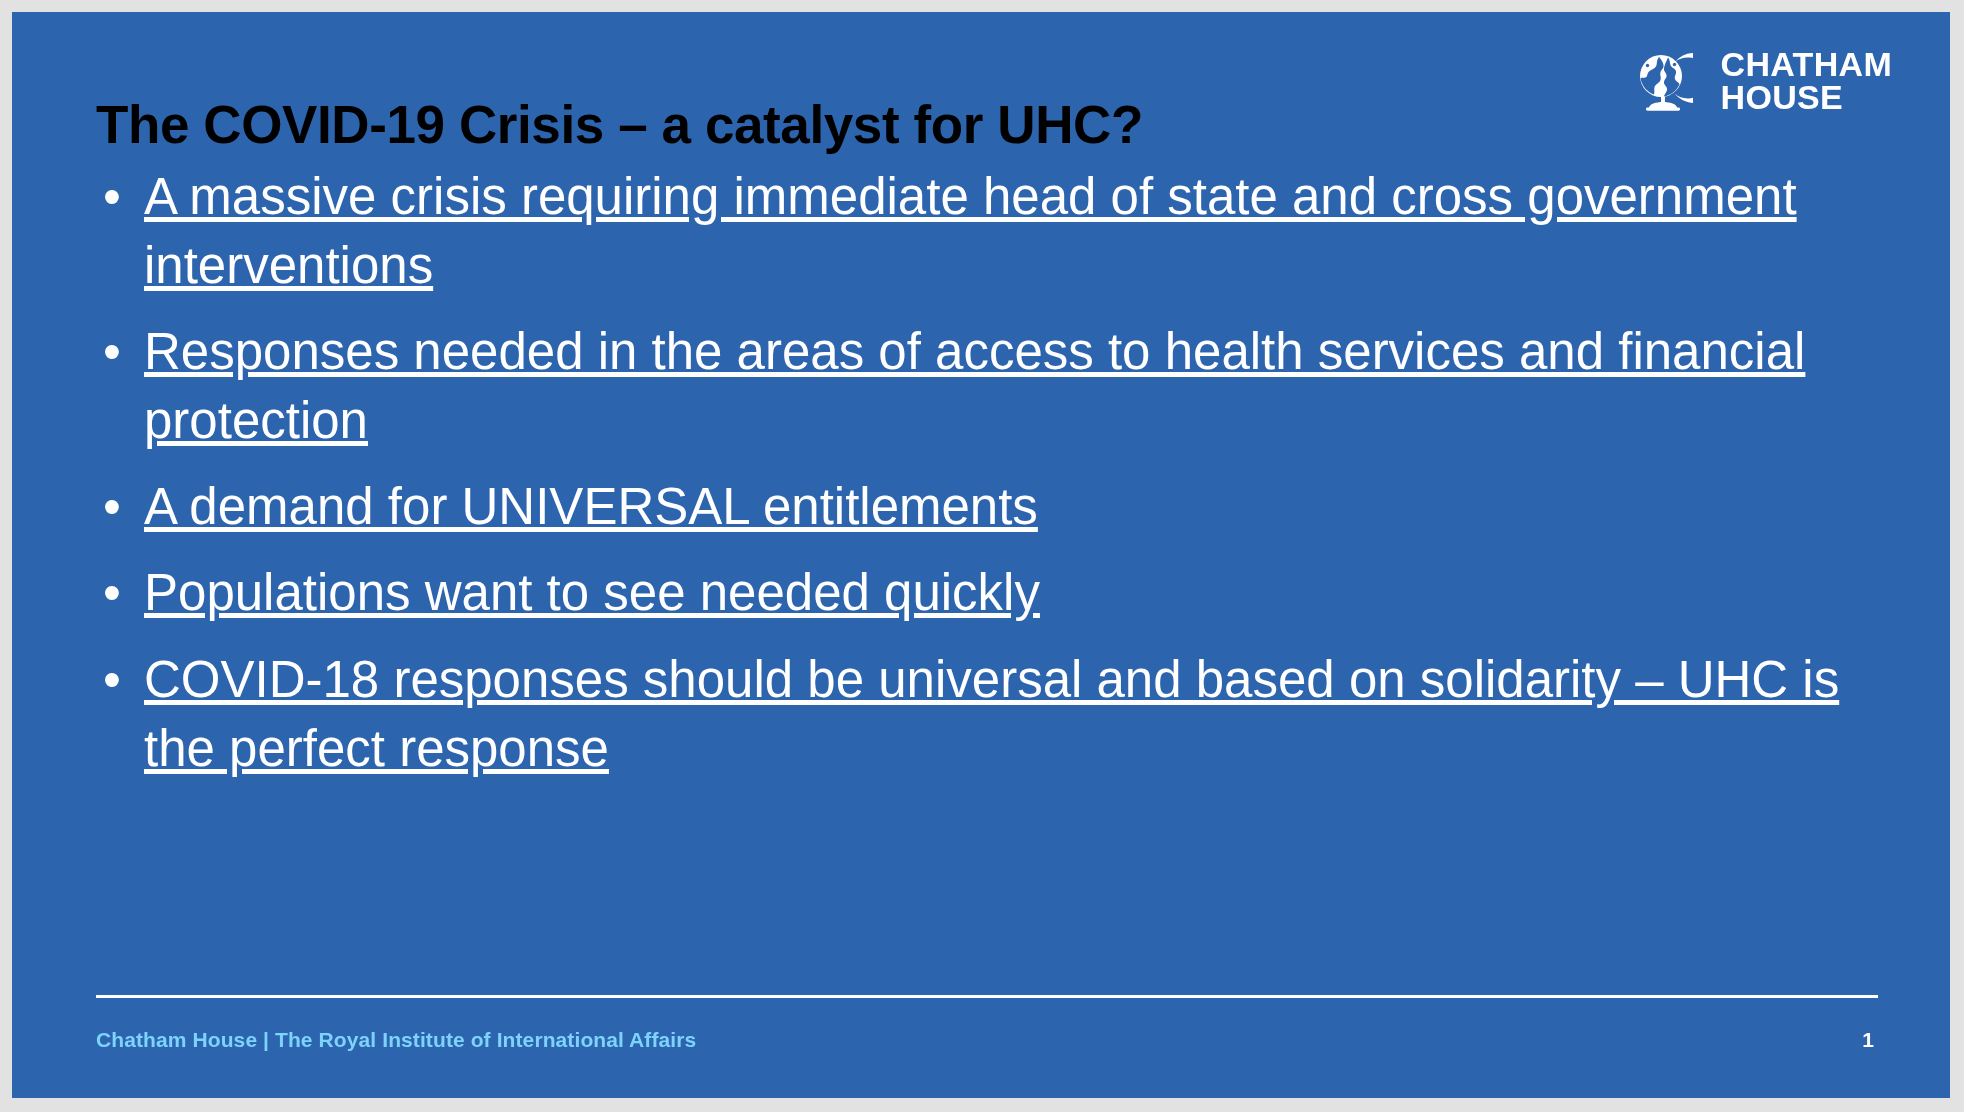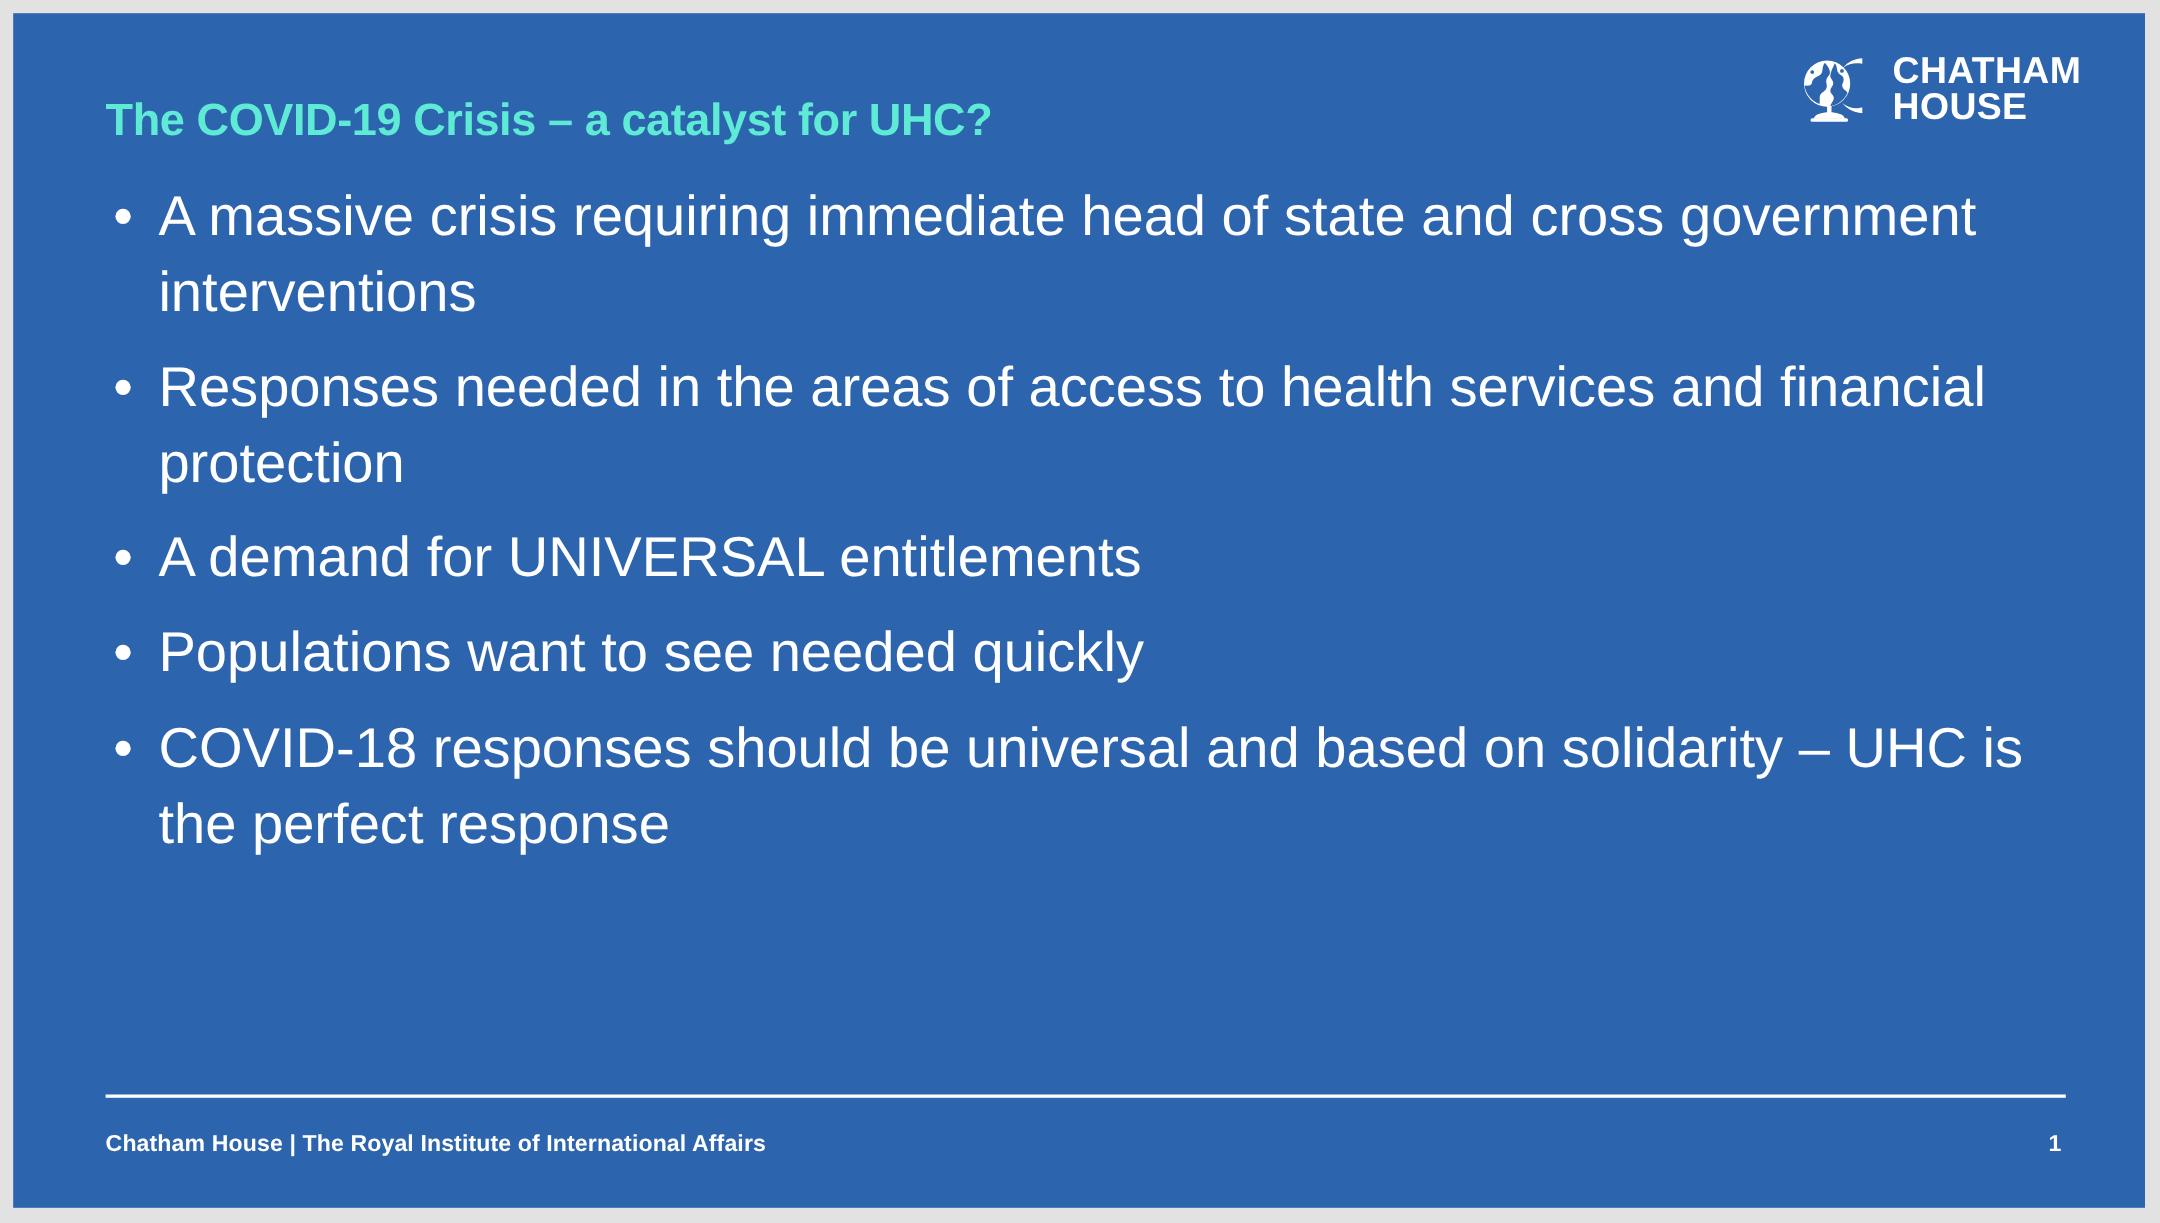--- a/index.html
+++ b/index.html
@@ -60,22 +60,22 @@
     letter-spacing: 0.3px;
     font-family: "Liberation Sans", sans-serif;
   }
 
   
   .title {
     position: absolute;
     left: 84px;
     top: 48px;
     width: 1330px;
-    color: #5eead4;
-    font-size: 41px;
+    color: #000000;
+    font-size: 53px;
     font-weight: bold;
     letter-spacing: -0.4px;
     font-family: "Liberation Sans", sans-serif;
     line-height: 1.1;
   }
 
   
   .bullets {
     position: absolute;
     left: 80px;
@@ -98,36 +98,37 @@
   .bullet .dot {
     position: absolute;
     left: 11px;
     top: 0;
     font-size: 51px;
     line-height: 1.355;
     color: #ffffff;
   }
   .bullet .btext {
     display: block;
+    text-decoration: underline;
   }
 
   
   .footer-rule {
     position: absolute;
     left: 84px;
     right: 72px;
     bottom: 100px;
     height: 3px;
     background: #ffffff;
   }
   .footer-text {
     position: absolute;
     left: 84px;
     bottom: 46px;
-    color: #ffffff;
+    color: #7dd3fc;
     font-size: 21px;
     font-weight: bold;
     letter-spacing: 0.1px;
     font-family: "Liberation Sans", sans-serif;
   }
   .page-number {
     position: absolute;
     right: 76px;
     bottom: 46px;
     color: #ffffff;

